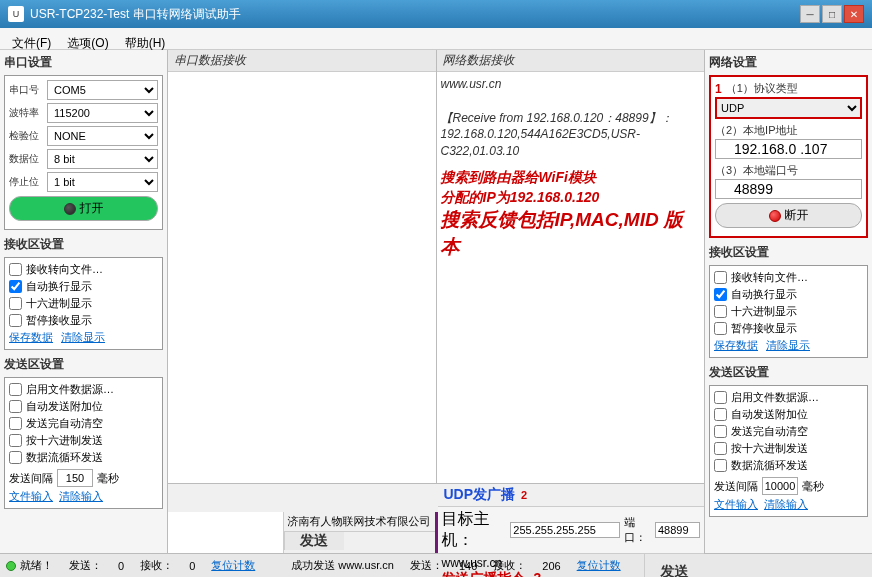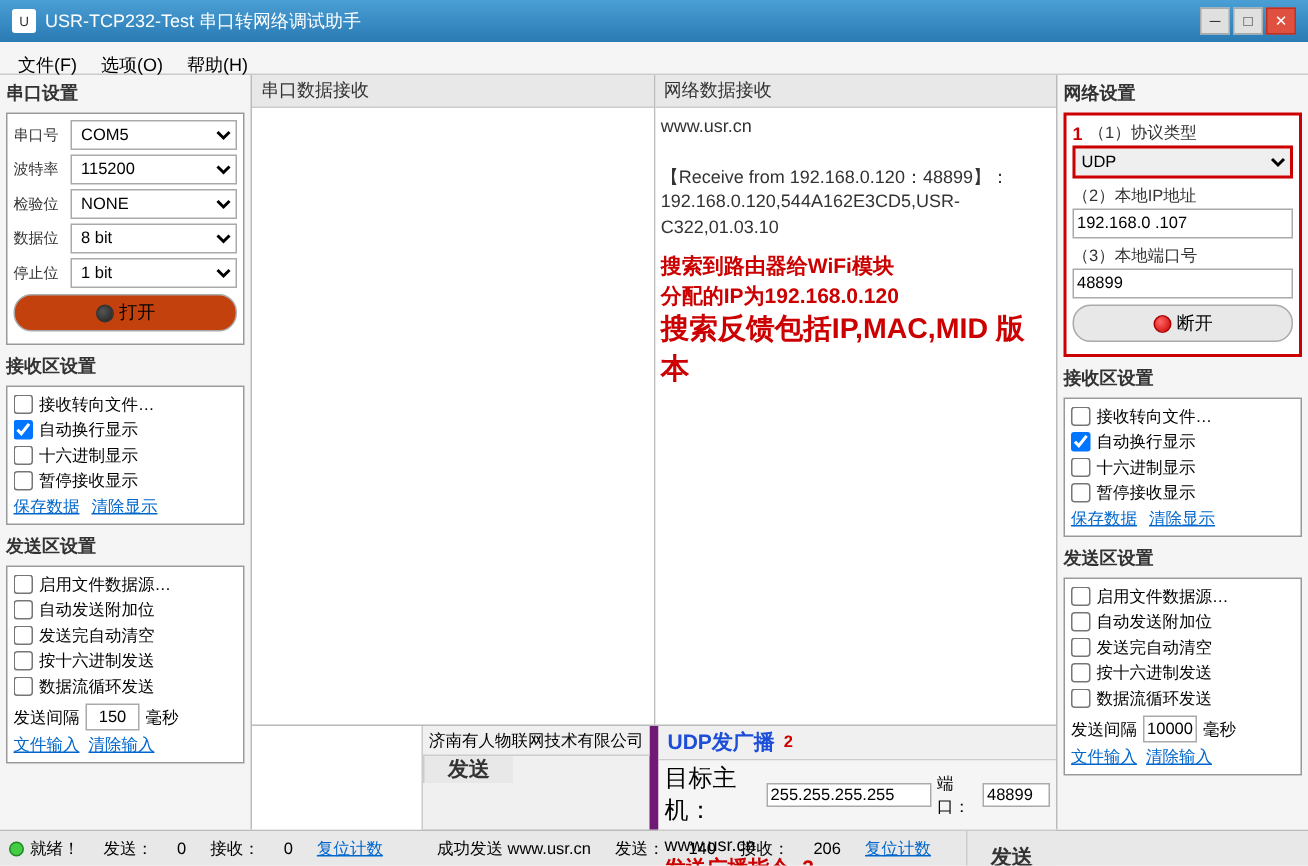--- a/index.html
+++ b/index.html
@@ -24,57 +24,57 @@
     
     .left-panel { width: 168px; border-right: 1px solid #bbb; background: #f5f5f5; display: flex; flex-direction: column; padding: 4px; }
     
     .section-title { font-size: 12px; font-weight: bold; color: #333; margin-bottom: 4px; }
     .section-box { border: 1px solid #999; background: white; padding: 4px; margin-bottom: 6px; }
     
     .form-row { display: flex; align-items: center; margin-bottom: 3px; }
     .form-label { width: 38px; font-size: 10px; color: #333; }
     .form-select { flex: 1; height: 20px; font-size: 11px; border: 1px solid #aaa; background: white; padding: 0 2px; }
     
-    .open-btn { display: flex; align-items: center; justify-content: center; gap: 4px; background: #c2410c; border: 1px solid #aaa; border-radius: 12px; padding: 3px 12px; cursor: pointer; margin: 4px auto; font-size: 12px; }
+    .open-btn { display: flex; align-items: center; justify-content: center; gap: 4px; background: #22c55e; border: 1px solid #aaa; border-radius: 12px; padding: 3px 12px; cursor: pointer; margin: 4px auto; font-size: 12px; }
     .open-btn .led { width: 12px; height: 12px; border-radius: 50%; background: radial-gradient(circle at 35% 35%, #555, #222); border: 1px solid #333; }
     
     .checkbox-row { display: flex; align-items: center; margin-bottom: 2px; font-size: 11px; }
     .checkbox-row input { margin-right: 4px; }
     
     .link-row { display: flex; gap: 8px; font-size: 11px; }
     .link { color: #0066cc; cursor: pointer; text-decoration: underline; }
     
     .interval-row { display: flex; align-items: center; gap: 4px; font-size: 11px; margin-top: 4px; }
     .interval-input { width: 36px; height: 18px; border: 1px solid #aaa; font-size: 11px; text-align: center; }
     
     
     .middle-area { flex: 1; display: flex; flex-direction: column; }
-    .middle-top { display: flex; flex: 1; }
+    .middle-top { display: flex; flex: 1; font-style: italic; }
     .serial-recv { flex: 1; border-right: 1px solid #bbb; display: flex; flex-direction: column; }
     .net-recv { flex: 1; display: flex; flex-direction: column; }
     
     .panel-title { background: #e8e8e8; border-bottom: 1px solid #ccc; padding: 2px 6px; font-size: 12px; color: #333; }
     .recv-area { flex: 1; background: white; padding: 4px; font-size: 12px; overflow: hidden; border: none; color: #333; }
     .recv-text { font-size: 12px; line-height: 1.4; }
     .recv-text .highlight { color: #cc0000; font-size: 14px; font-weight: bold; }
     
     .bottom-send { display: flex; border-top: 1px solid #bbb; height: 70px; }
-    .send-left { flex: 1; border-right: 6px solid #701a75; display: flex; flex-direction: column; }
+    .send-left { flex: 1; border-right: 3px solid #701a75; display: flex; flex-direction: column; margin-top: 28px; }
     .send-right { flex: 1; display: flex; flex-direction: column; }
     .send-input-area { flex: 1; display: flex; align-items: stretch; }
     .send-textarea { flex: 1; border: none; font-size: 12px; padding: 4px; resize: none; background: white; }
     .send-btn { width: 60px; background: #e8e8e8; border-left: 1px solid #ccc; cursor: pointer; display: flex; align-items: center; justify-content: center; font-size: 14px; font-weight: bold; color: #333; border-top: none; border-right: none; border-bottom: none; }
     
     
     .right-panel { width: 168px; border-left: 1px solid #bbb; background: #f5f5f5; display: flex; flex-direction: column; padding: 4px; }
     
     .network-settings { border: 1px solid #999; background: white; padding: 4px; margin-bottom: 6px; }
     .net-row { margin-bottom: 4px; }
     .net-label { font-size: 11px; color: #333; margin-bottom: 1px; }
-    .net-input { width: 100%; height: 20px; font-size: 11px; border: 1px solid #aaa; padding: 0 2px; }
+    .net-input { width: 100%; height: 20px; font-size: 14px; border: 1px solid #aaa; padding: 0 18px; }
     .net-select { width: 100%; height: 22px; font-size: 11px; border: 1px solid #aaa; }
     
     .red-border { border: 2px solid #cc0000 !important; }
     
     .close-btn-red { display: flex; align-items: center; justify-content: center; gap: 4px; background: #e8e8e8; border: 1px solid #aaa; border-radius: 12px; padding: 3px 12px; cursor: pointer; margin: 4px auto; font-size: 12px; }
     .led-red { width: 12px; height: 12px; border-radius: 50%; background: radial-gradient(circle at 35% 35%, #ff6666, #cc0000); border: 1px solid #aa0000; }
     
     
     .status-bar { height: 24px; background: #e8e8e8; border-top: 1px solid #bbb; display: flex; align-items: center; padding: 0 6px; font-size: 11px; gap: 16px; }
     .status-item { display: flex; align-items: center; gap: 4px; }

